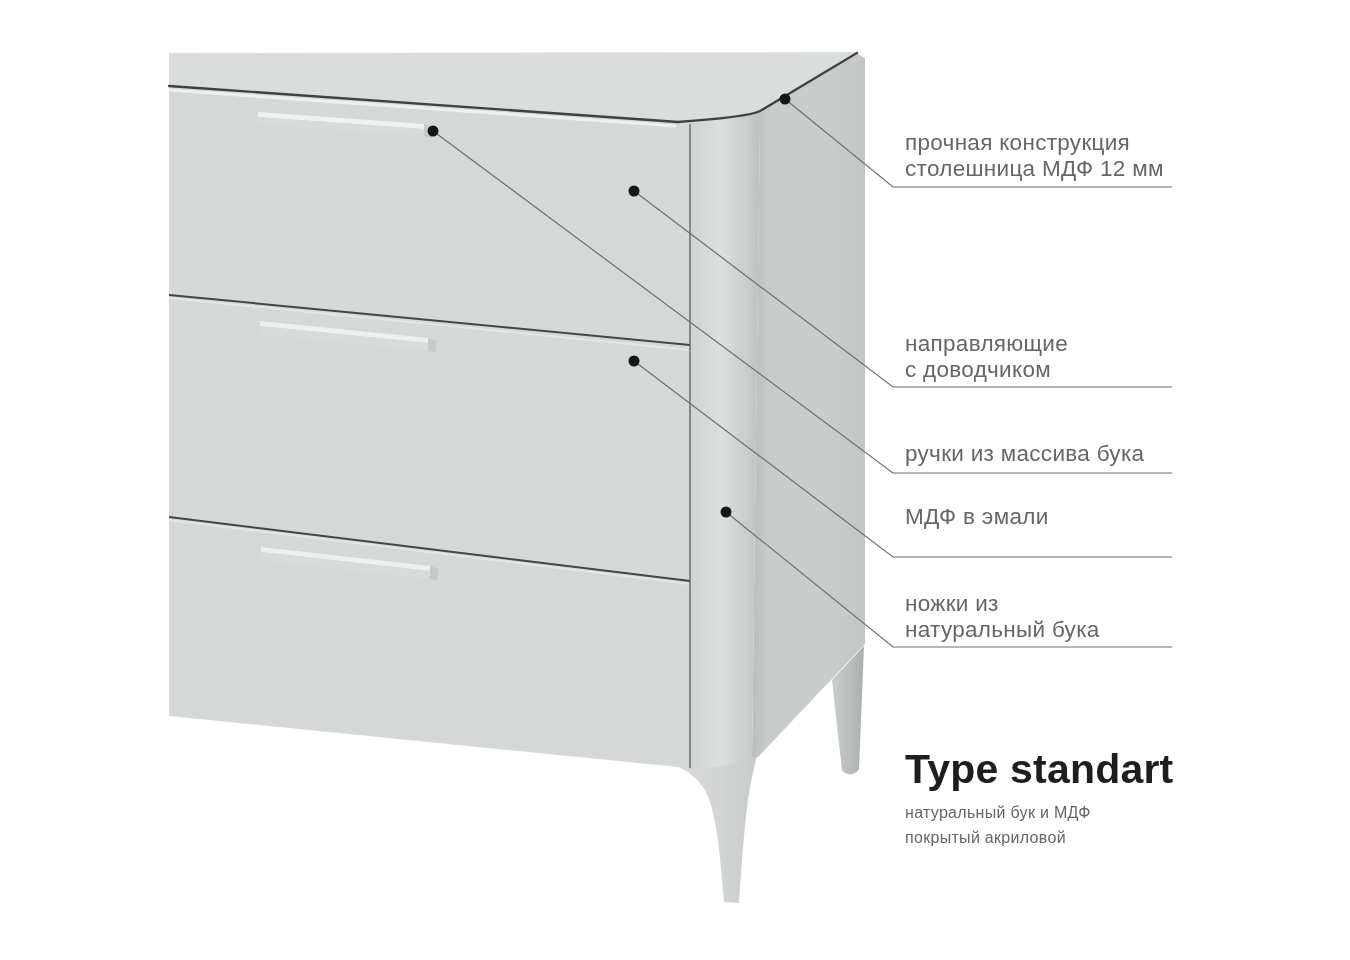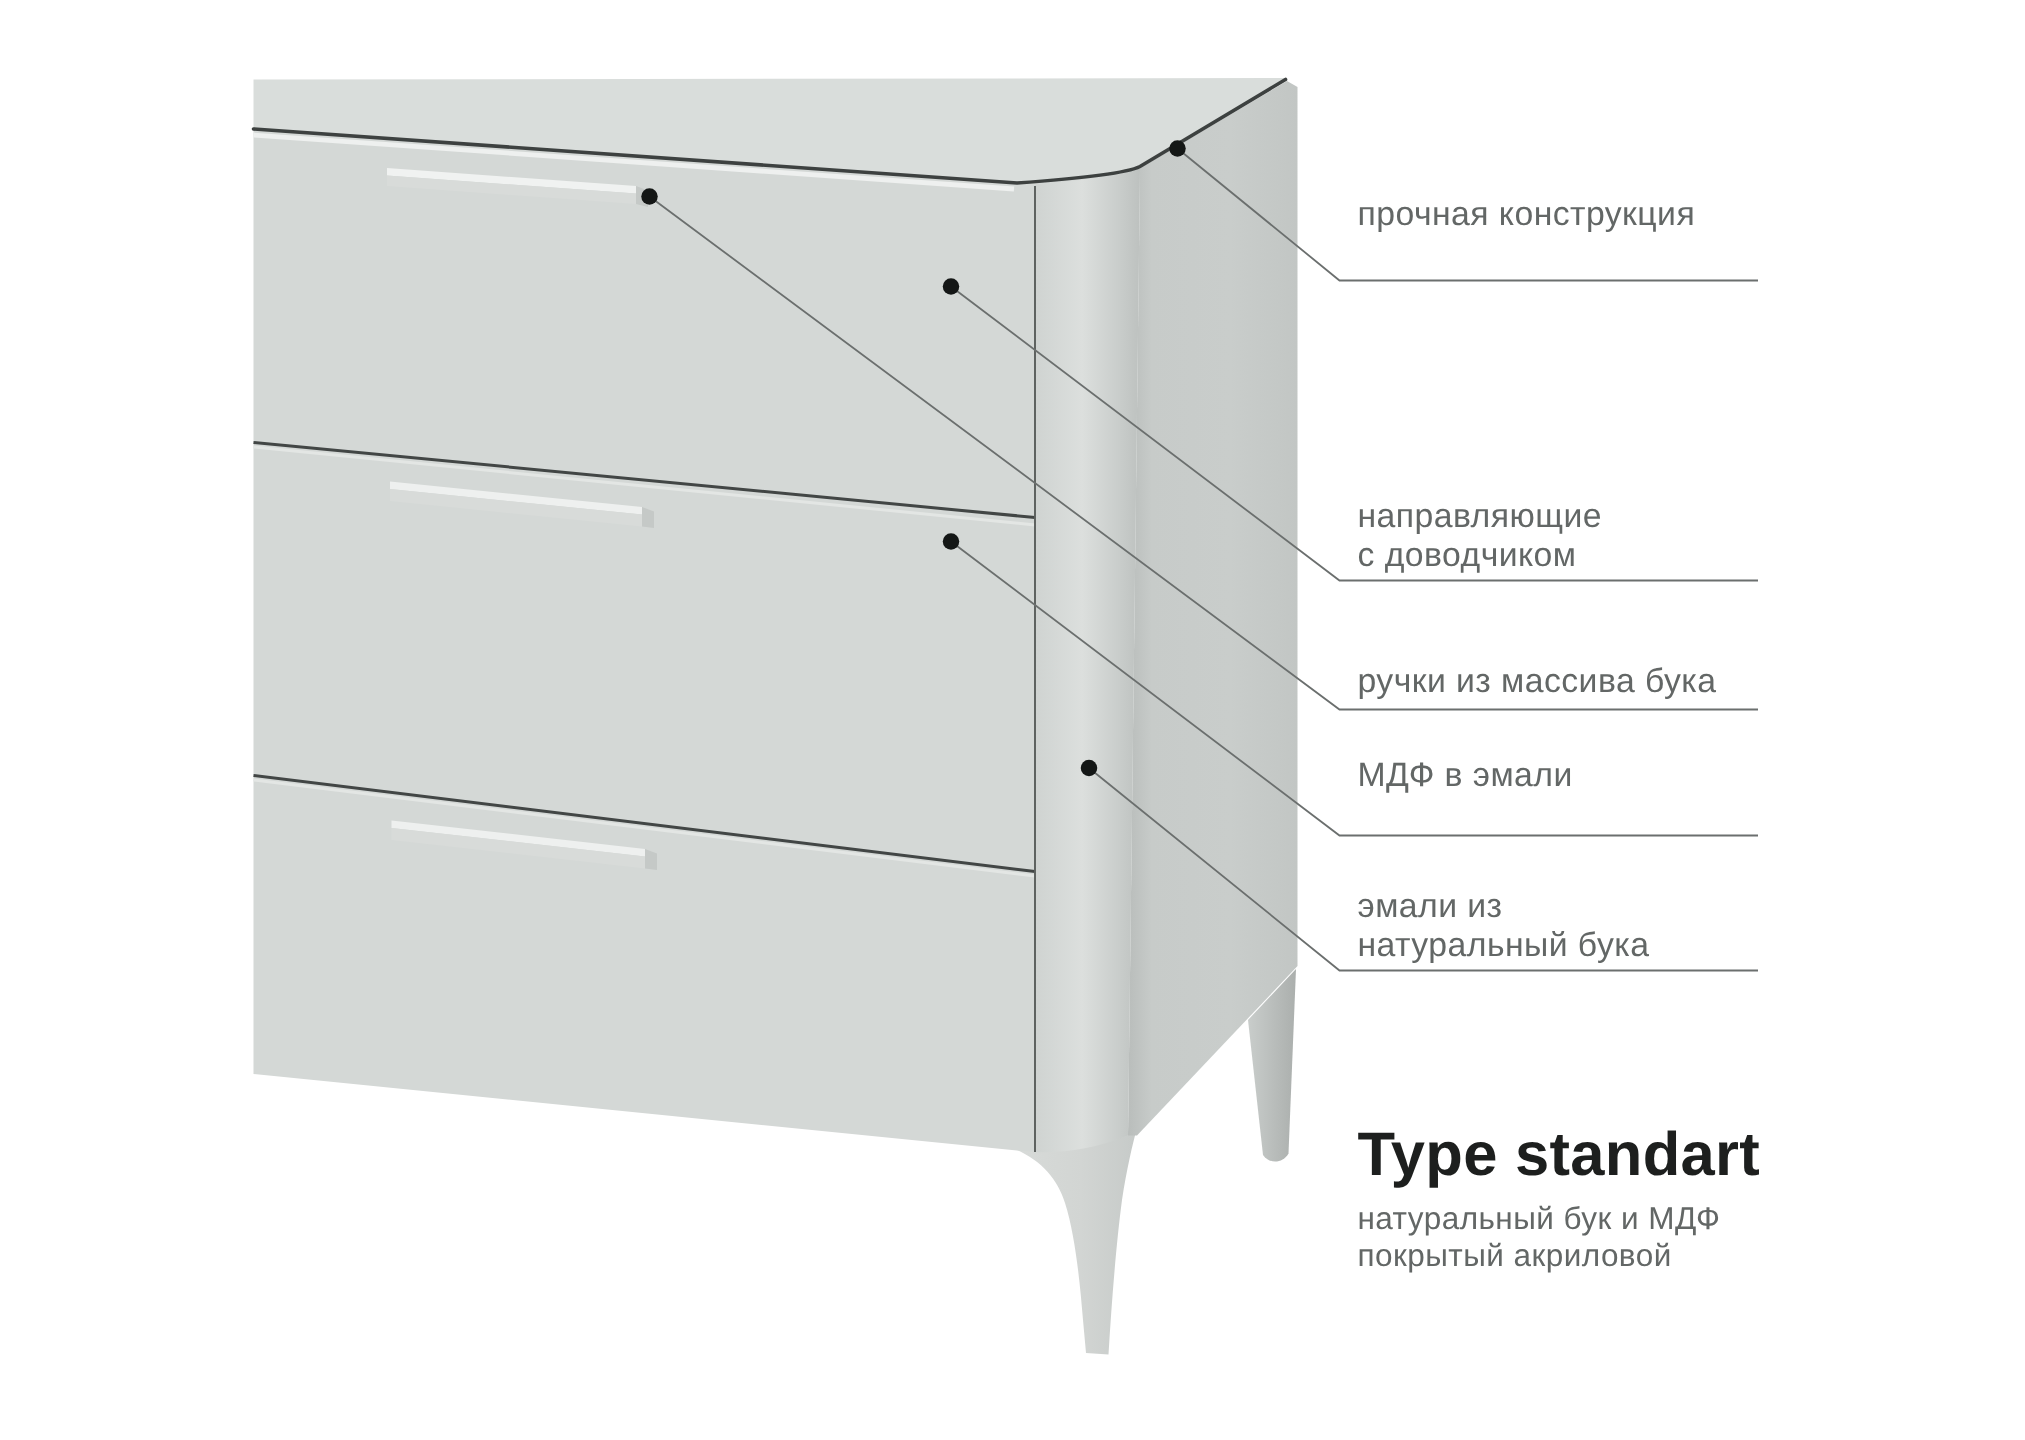--- a/index.html
+++ b/index.html
@@ -29,21 +29,21 @@
     left: 905px; top: 746px;
     font-size: 41px;
     font-weight: 700;
     color: #1d1f1e;
     letter-spacing: 0.2px;
     white-space: nowrap;
   }
   .product-desc {
     position: absolute;
     left: 905px; top: 801px;
-    font-size: 21px;
+    font-size: 16px;
     line-height: 24.5px;
     color: #636766;
     letter-spacing: 0.3px;
     white-space: nowrap;
   }
   .product-desc .line { display: block; }
 </style>
 </head>
 <body>
 
@@ -129,37 +129,38 @@
       <circle cx="785" cy="99" r="5.5"></circle>
       <circle cx="634" cy="191" r="5.5"></circle>
       <circle cx="433" cy="131" r="5.5"></circle>
       <circle cx="634" cy="361" r="5.5"></circle>
       <circle cx="726" cy="512" r="5.5"></circle>
     </g>
   </svg>
 
   <div class="callout" style="top:130px">
     <span class="line">прочная конструкция</span>
+    <span class="line">столешница МДФ 12 мм</span>
   </div>
 
   <div class="callout" style="top:441px">
     <span class="line">ручки из массива бука</span>
   </div>
 
   <div class="callout" style="top:331px">
     <span class="line">направляющие</span>
     <span class="line">с доводчиком</span>
   </div>
 
   <div class="callout" style="top:504px">
     <span class="line">МДФ в эмали</span>
   </div>
 
   <div class="callout" style="top:591px">
-    <span class="line">эмали из</span>
+    <span class="line">ножки из</span>
     <span class="line">натуральный бука</span>
   </div>
 
   <div class="product-title">Type standart</div>
   <div class="product-desc">
     <span class="line">натуральный бук и МДФ</span>
     <span class="line">покрытый акриловой</span>
   </div>
 
 </div>

